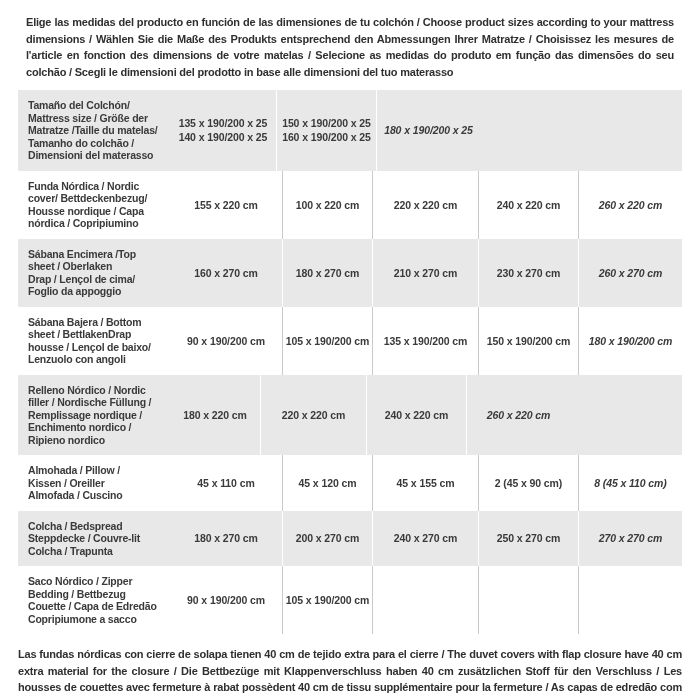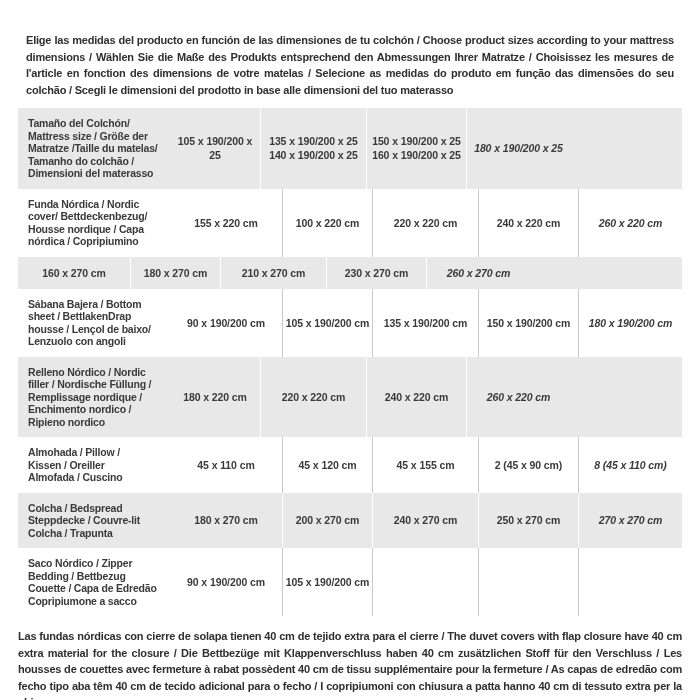--- a/index.html
+++ b/index.html
@@ -1,21 +1,21 @@
 <!DOCTYPE html>
 <html style="--row-alt: #e8e8e8; --divider: #c9c9c9; --ink: #3a3a3a;"><head>
 <meta charset="utf-8">
 <style>
   :root{
     --bg:#ffffff; --row-alt:#e8e8e8; --divider:#c9c9c9; --divider-on-alt:#ffffff; --ink:#3a3a3a;
   }
   *{margin:0;padding:0;box-sizing:border-box;}
   html,body{width:700px;height:700px;overflow:hidden;background:var(--bg);}
   body{font-family:"Liberation Sans","DejaVu Sans",sans-serif;color:var(--ink);}
-  .page{width:700px;height:520px;padding-top:32px;}
+  .page{width:700px;height:520px;padding-top:14px;}
   .intro{
     margin:0 26px 10px 26px;
     font-size:11px;font-weight:bold;line-height:16.5px;
     text-align:justify;letter-spacing:-0.2px;color:#2f2f2f;
   }
   .size-table{width:664px;margin:4px 18px 0 18px;}
   .row{display:flex;align-items:center;}
   .row.alt{background:var(--row-alt);}
   .cell{padding:9px 2px;}
   .cell.label{
@@ -47,39 +47,42 @@
 <div class="page">
   <p class="intro">Elige las medidas del producto en función de las dimensiones de tu colchón / Choose product sizes according to your mattress dimensions / Wählen Sie die Maße des Produkts entsprechend den Abmessungen Ihrer Matratze / Choisissez les mesures de l'article en fonction des dimensions de votre matelas / Selecione as medidas do produto em função das dimensões do seu colchão / Scegli le dimensioni del prodotto in base alle dimensioni del tuo materasso</p>
 
   <div class="size-table" id="size-table">
       <div class="row alt">
         <div class="cell label">Tamaño del Colchón/
 Mattress size / Größe der
 Matratze /Taille du matelas/
 Tamanho do colchão /
 Dimensioni del materasso</div>
-        <div class="cell val c2">105 x 190/200 x 25</div>
         <div class="cell val c3">135 x 190/200 x 25
 140 x 190/200 x 25</div>
         <div class="cell val c4">150 x 190/200 x 25
 160 x 190/200 x 25</div>
         <div class="cell val c5">180 x 190/200 x 25</div>
       </div>
       <div class="row">
         <div class="cell label">Funda Nórdica /  Nordic
 cover/ Bettdeckenbezug/
 Housse nordique  / Capa
 nórdica / Copripiumino</div>
         <div class="cell val c1">155 x 220 cm</div>
         <div class="cell val c2">100 x 220 cm</div>
         <div class="cell val c3">220 x 220 cm</div>
         <div class="cell val c4">240 x 220 cm</div>
         <div class="cell val c5">260 x 220 cm</div>
       </div>
       <div class="row alt">
+        <div class="cell label">Sábana Encimera /Top
+sheet / Oberlaken
+Drap / Lençol de cima/
+Foglio da appoggio</div>
         <div class="cell val c1">160 x 270 cm</div>
         <div class="cell val c2">180 x 270 cm</div>
         <div class="cell val c3">210 x 270 cm</div>
         <div class="cell val c4">230 x 270 cm</div>
         <div class="cell val c5">260 x 270 cm</div>
       </div>
       <div class="row">
         <div class="cell label">Sábana Bajera / Bottom
 sheet / BettlakenDrap
 housse / Lençol de baixo/

